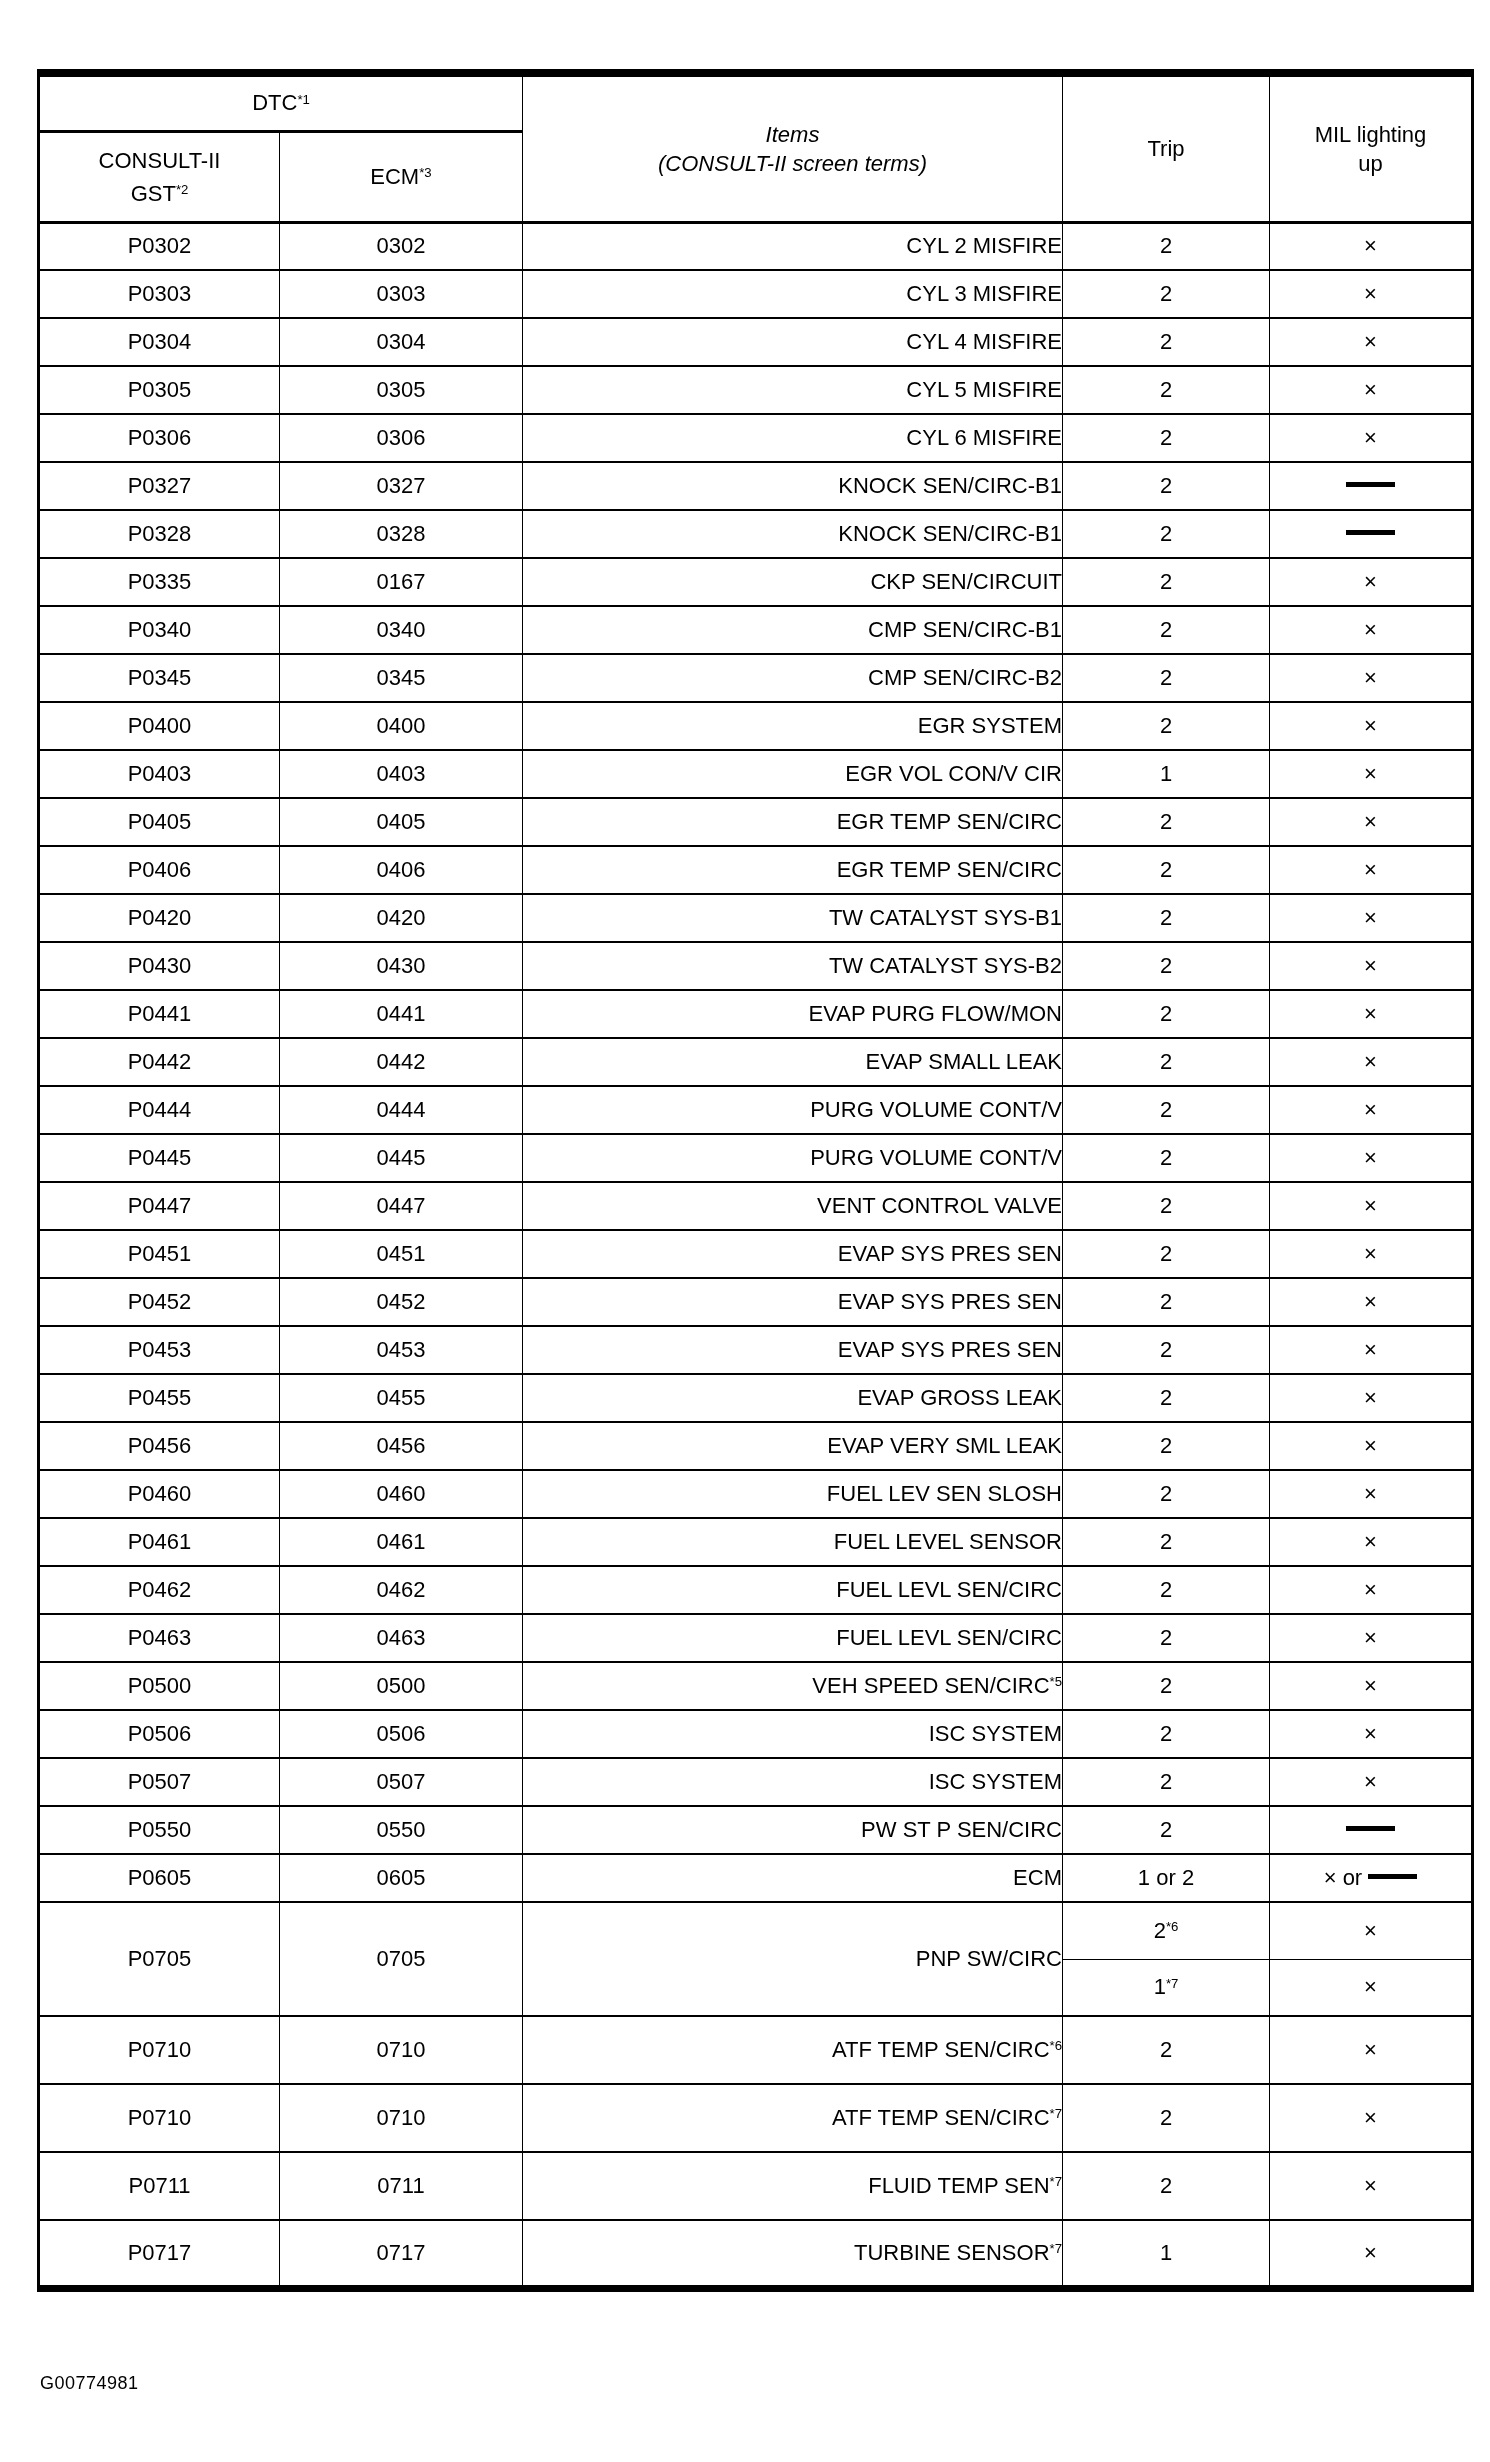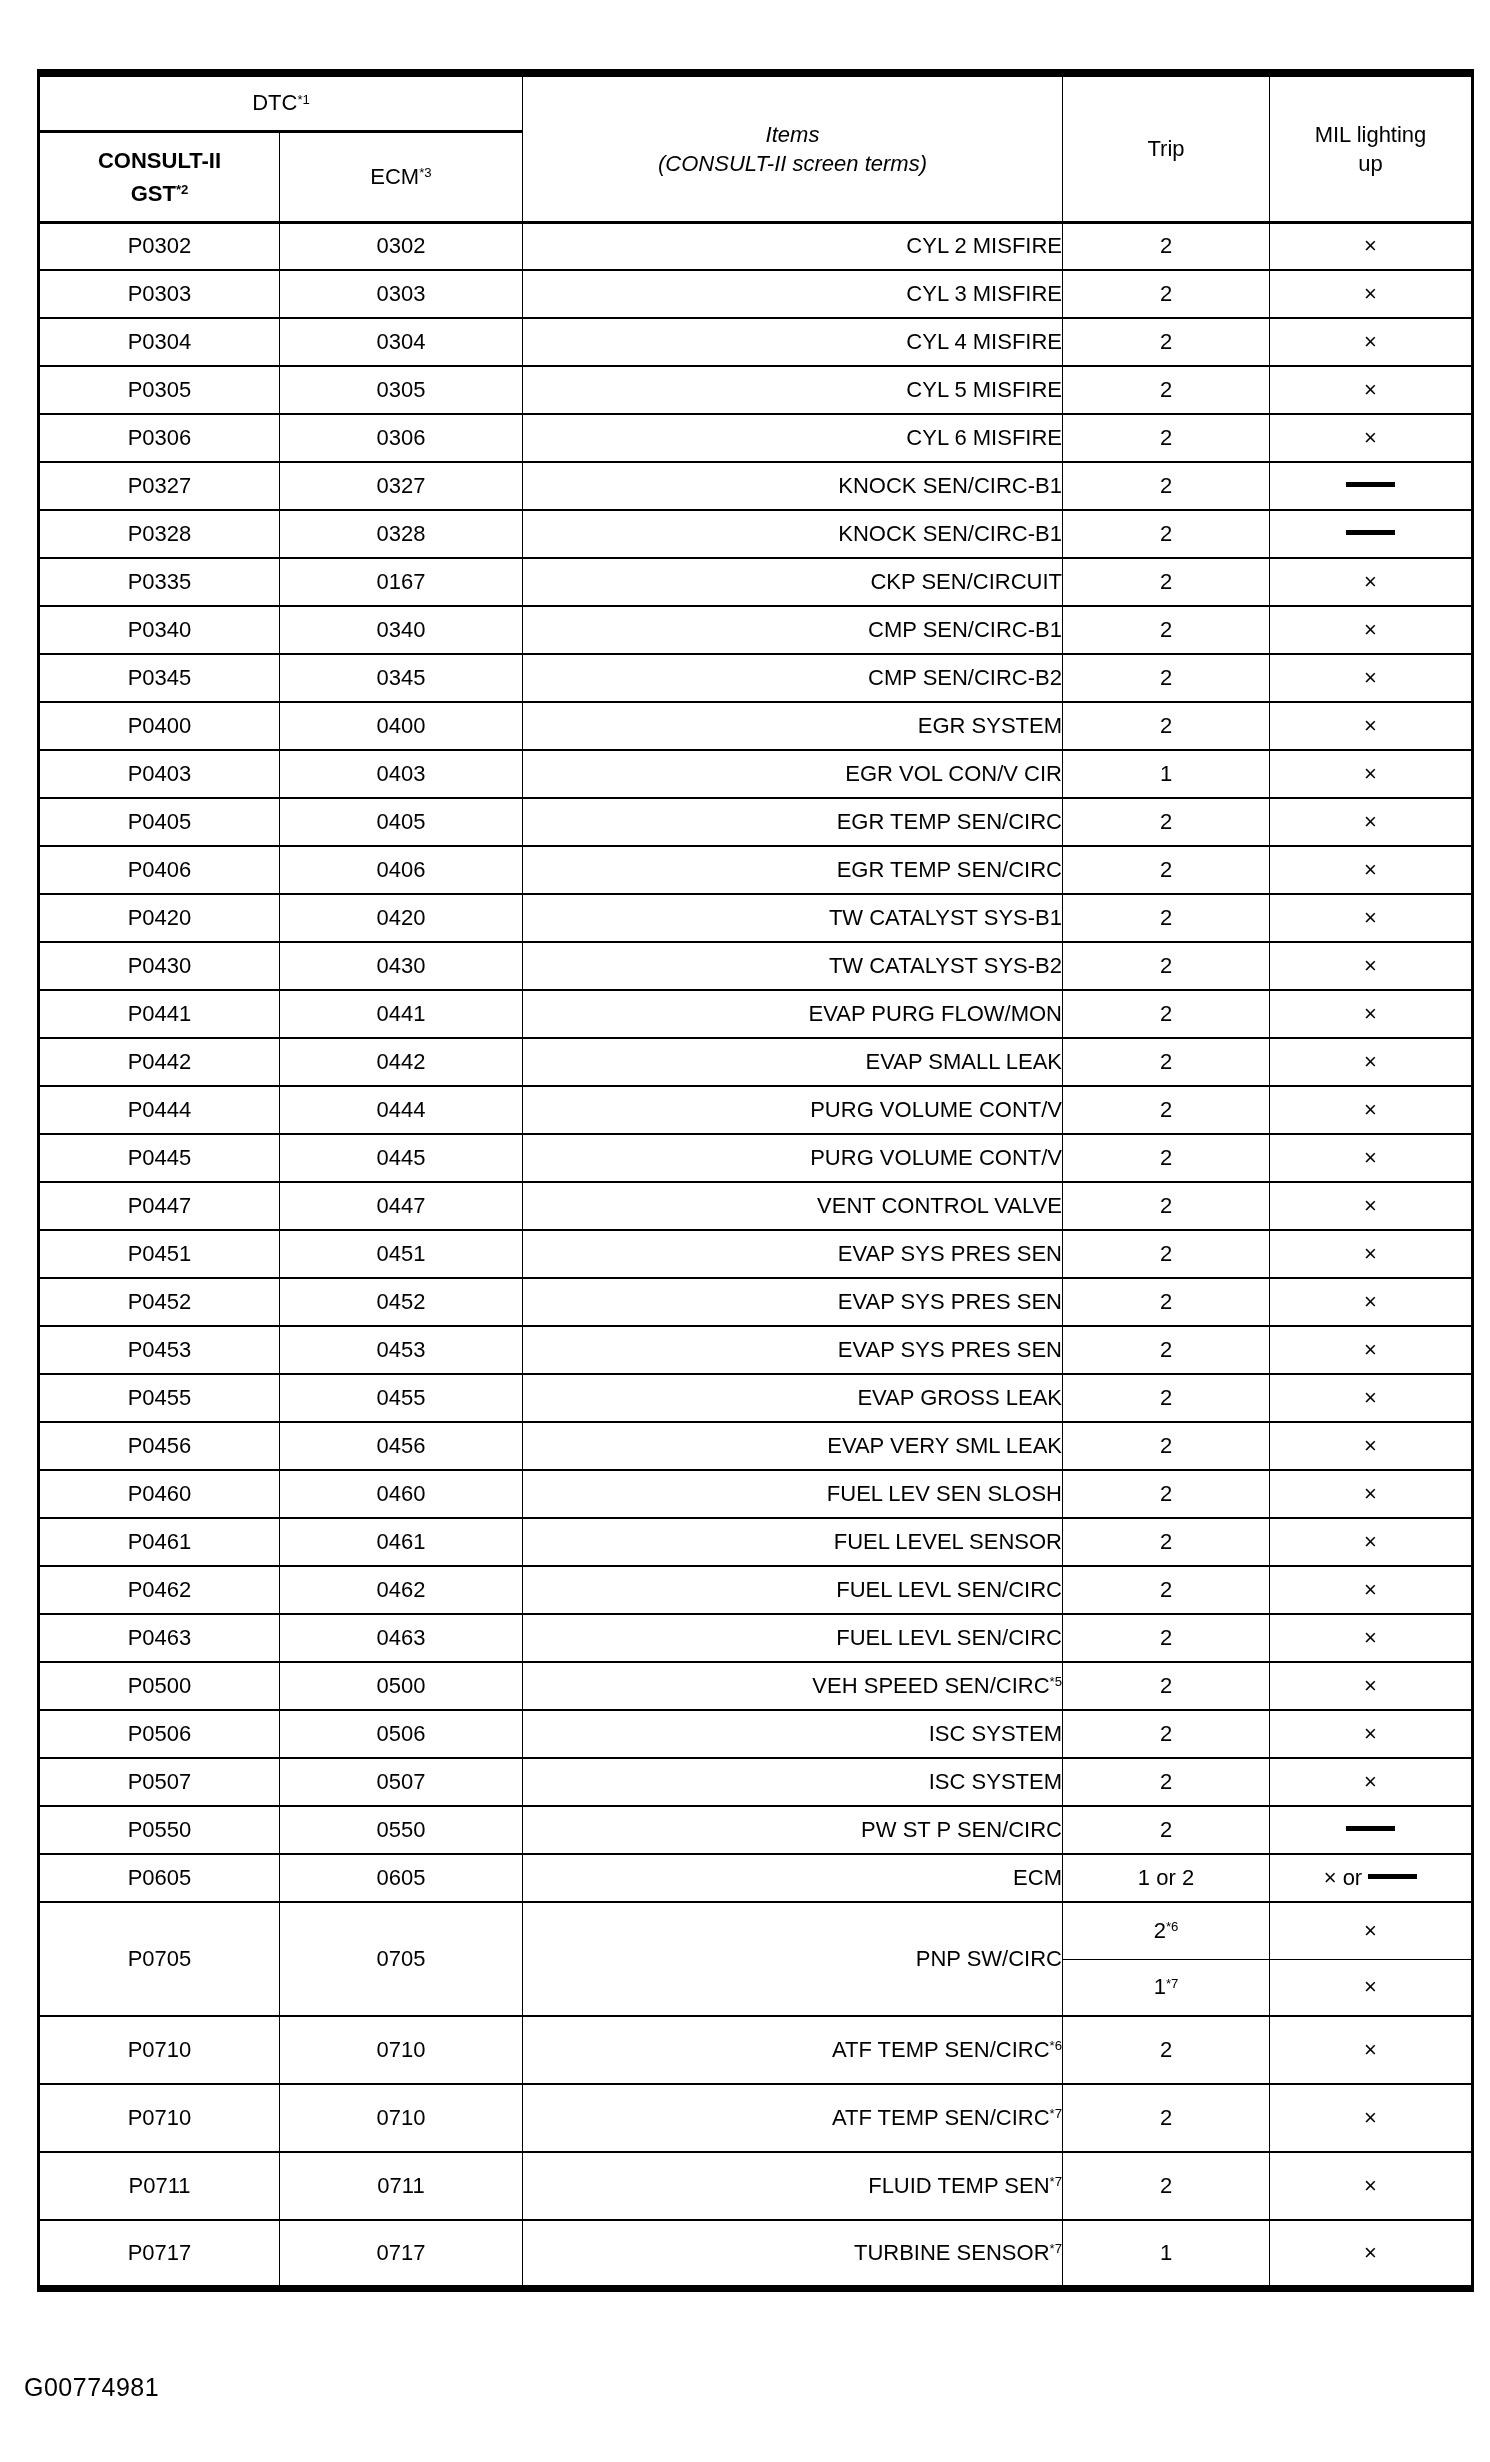--- a/index.html
+++ b/index.html
@@ -42,21 +42,21 @@
     vertical-align: middle;
     font-weight: 400;
     padding: 0;
     overflow: hidden;
   }
   thead tr.hr1 { height: 58px; }
   thead tr.hr2 { height: 91px; }
   thead th { border-bottom-width: 3.7px; }
   .h-items div { line-height: 1.32; font-style: italic; }
   .h-mil div { line-height: 1.32; }
-  .h-consult div { line-height: 1.5; font-weight: bold; }
+  .h-consult div { line-height: 1.5; }
   tbody tr { height: 48px; }
   tbody tr:nth-child(36),
   tbody tr:nth-child(37) { height: 57px; }
   tbody tr:nth-child(n+38) { height: 68px; }
   tbody td { border-top-width: 2.7px; }
   tr.split-next td { border-top-width: 1.8px; }
   td.c-item {
     text-align: right;
     padding-left: 27px;
   }
@@ -71,23 +71,23 @@
     display: inline-block;
     width: 49px;
     height: 4.6px;
     background: #000;
     vertical-align: middle;
     position: relative;
     top: -2.7px;
   }
   .figure-id {
     position: absolute;
-    left: 24px;
+    left: 40px;
     top: 2373px;
-    font-size: 25px;
+    font-size: 18px;
     letter-spacing: 0.5px;
   }
 </style>
 </head>
 <body>
 
 <div class="sheet">
 
   <table class="dtc">
     <colgroup>

